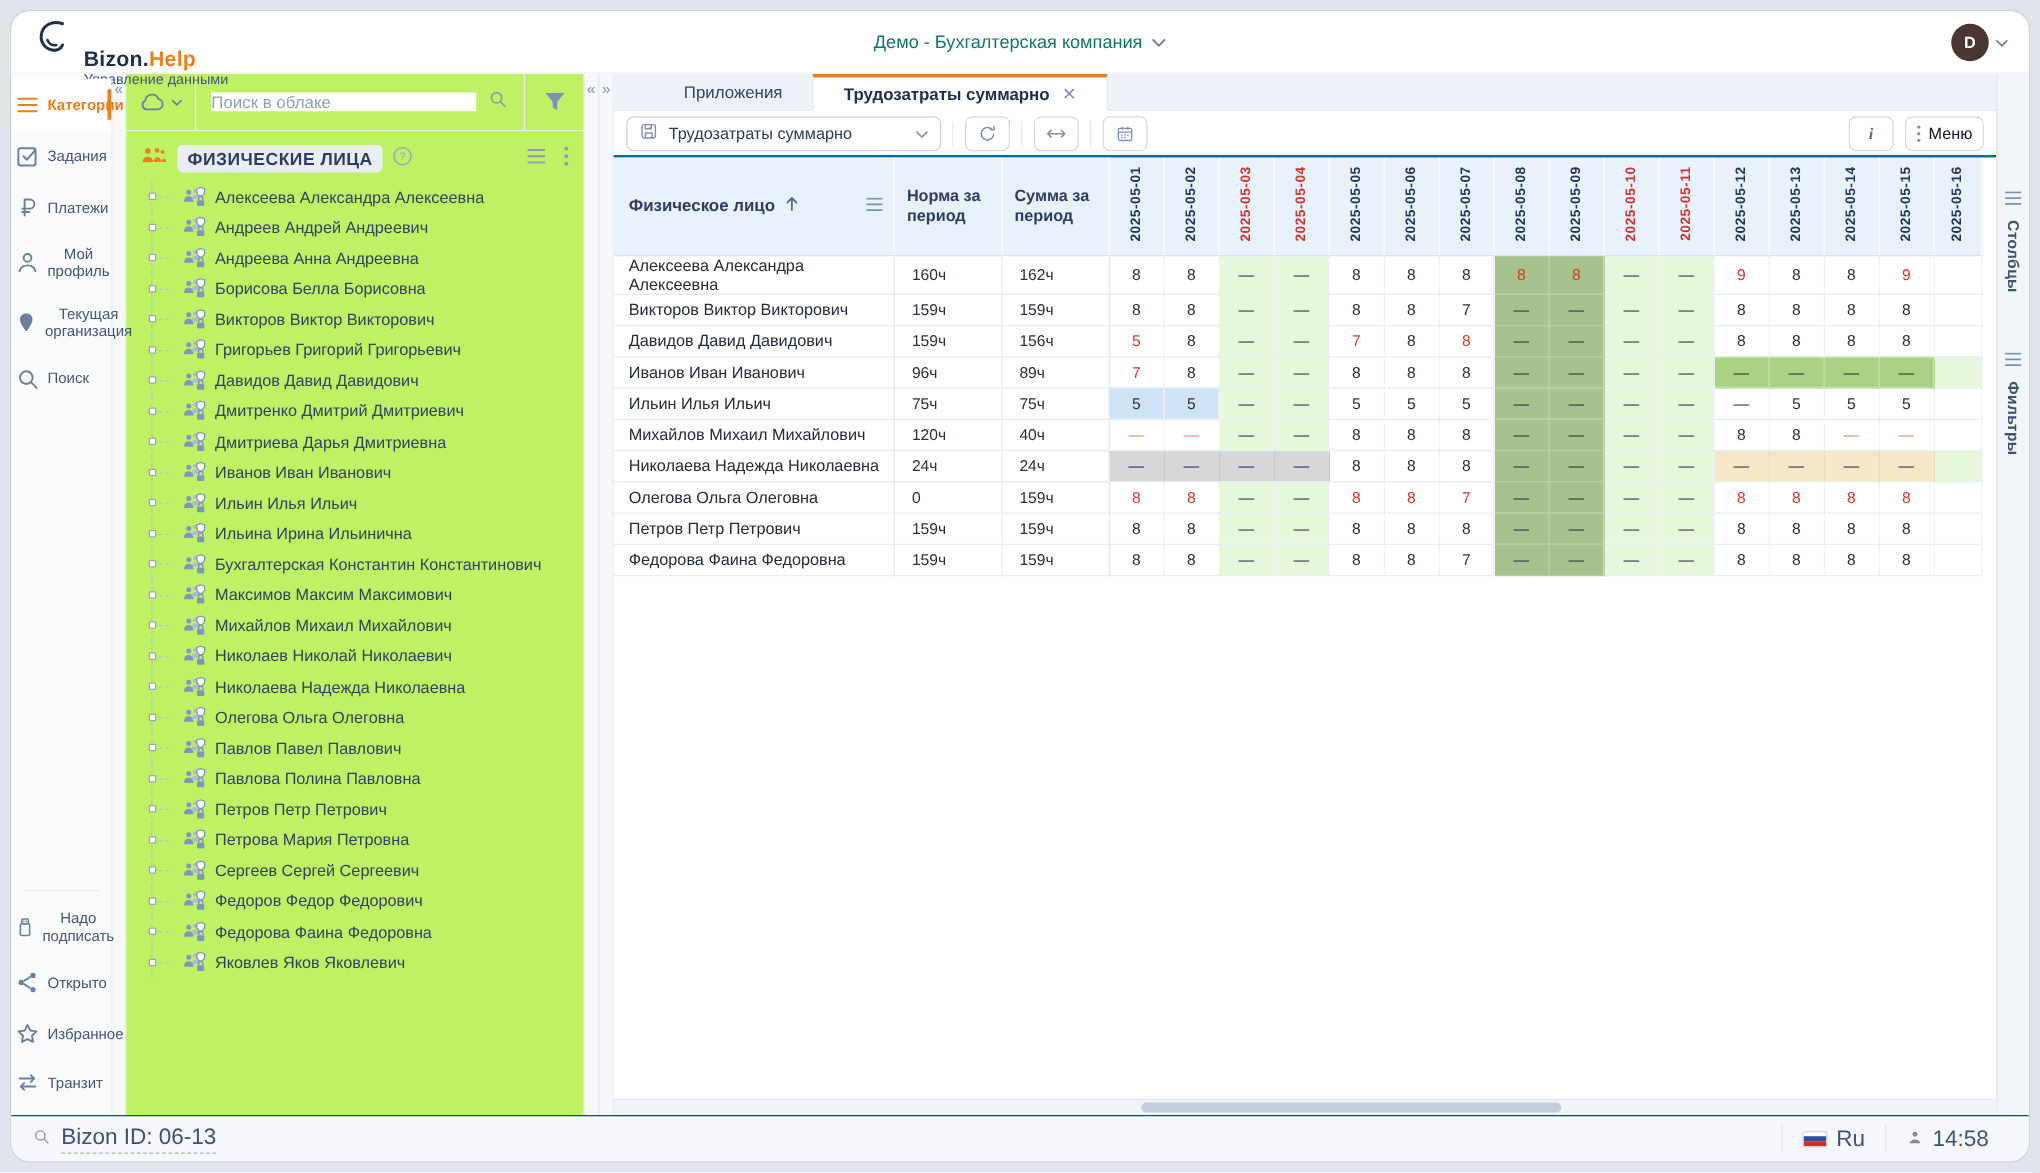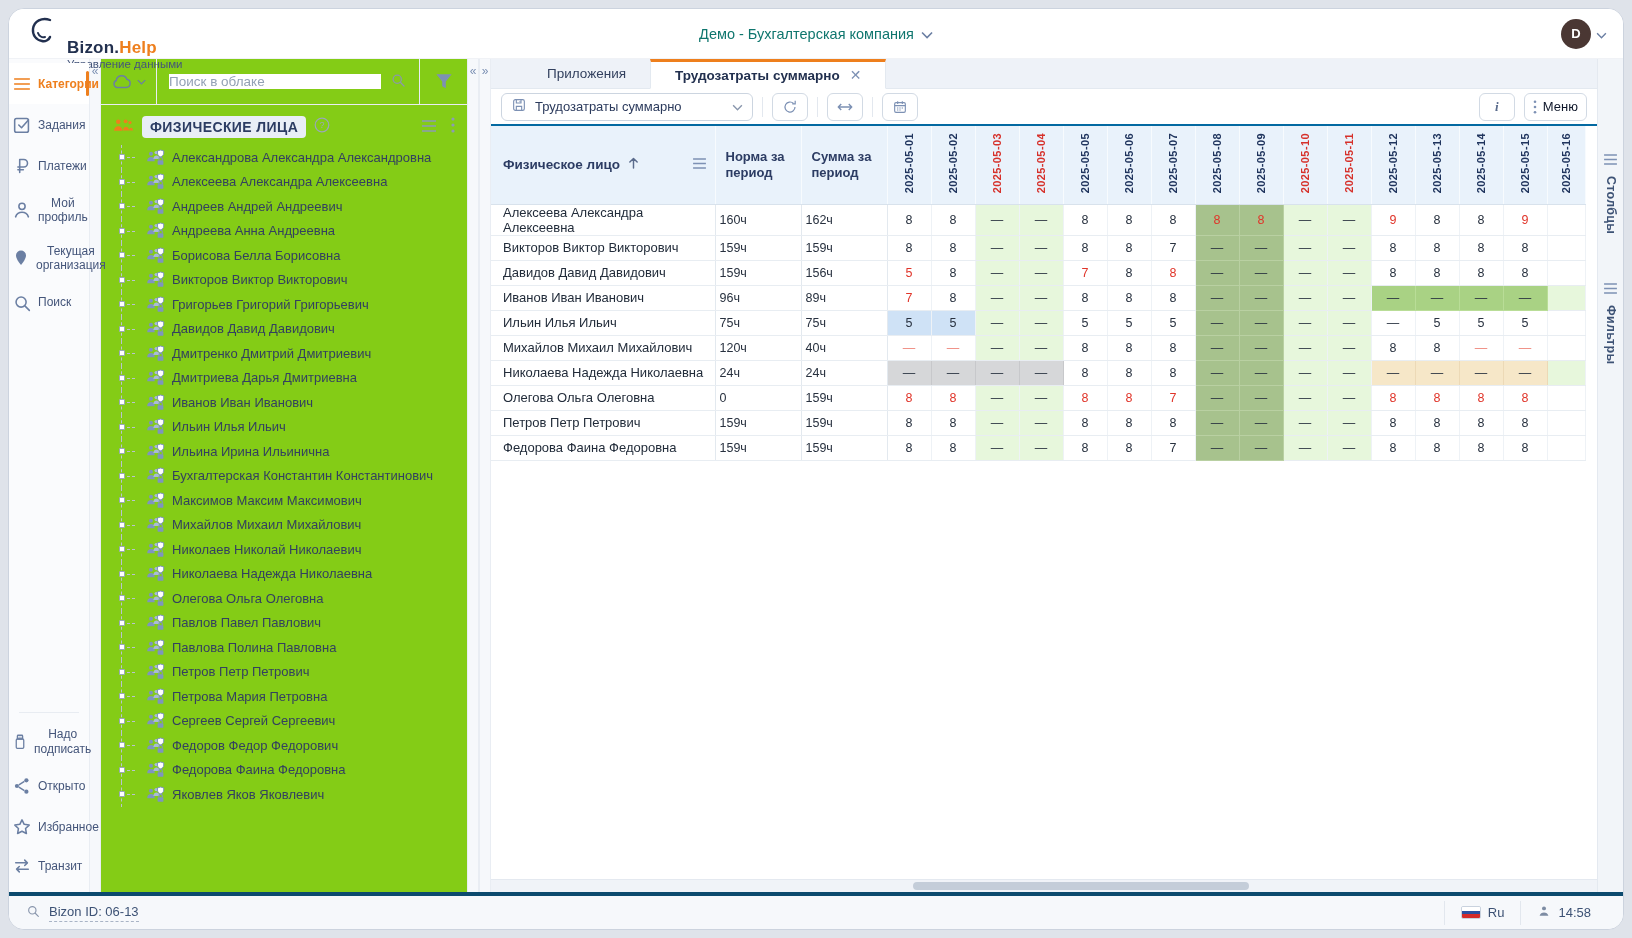--- a/index.html
+++ b/index.html
@@ -36,21 +36,21 @@
   .sb-sp { flex:1; }
   .sb-div { height:1px; background:#e8ecf2; margin:4px 10px; }
 
   
   .split { width:12px; background:#f6f8fb; border-left:1px solid #e9edf3; border-right:1px solid #e9edf3;
            display:flex; justify-content:center; padding-top:6px; color:#7d91b4; font-size:12px; cursor:col-resize;
            flex:0 0 auto; }
   .split span { line-height:1; }
 
   
-  .tree-panel { width:366px; display:flex; flex-direction:column; flex:0 0 auto; background:#84cc16; }
+  .tree-panel { width:366px; display:flex; flex-direction:column; flex:0 0 auto; background:#bef264; }
   .tree-top { height:46px; display:flex; align-items:stretch; border-bottom:1px solid #e9edf3; flex:0 0 auto; }
   .cloud-btn { width:56px; display:flex; align-items:center; justify-content:center; gap:4px;
                border-right:1px solid #e9edf3; cursor:pointer; }
   .srch { flex:1; display:flex; align-items:center; padding:0 12px; gap:8px; }
   .srch input { border:none; outline:none; flex:1; font-size:13.5px; color:#333; font-family:"Liberation Sans",sans-serif; }
   .srch input::placeholder { color:#93a1b5; }
   .filt-btn { width:48px; display:flex; align-items:center; justify-content:center; border-left:1px solid #e9edf3; cursor:pointer; }
   .tree-head { height:36px; display:flex; align-items:center; gap:8px; padding:0 12px; margin-top:4px; flex:0 0 auto; }
   .tree-title { background:#e9eef6; border-radius:4px; padding:3px 8px; font-size:14px; font-weight:bold;
                 color:#2c3c63; letter-spacing:.4px; }
@@ -94,42 +94,42 @@
   th.h-person .hp { display:flex; align-items:center; gap:8px; font-weight:bold; font-size:13.5px; }
   th.h-person .hmenu { margin-left:auto; color:#8c9bb5; }
   th.h-txt { text-align:left; padding-left:10px; font-weight:bold; line-height:1.25; }
   .vtext { writing-mode:vertical-rl; transform:rotate(180deg); font-size:11px; font-weight:bold;
            color:#20355e; letter-spacing:.4px; white-space:nowrap; display:inline-block; }
   .vtext.hred { color:#d6312b; }
   th.h-date { text-align:center; overflow:hidden; }
   tbody td { height:25px; border-bottom:1px solid #e8edf2; border-right:1px solid #eef2f6;
              font-size:12.5px; color:#28313f; text-align:center; padding:0; }
   td.c-name { text-align:left; padding-left:12px; font-size:13px; color:#222c3a; border-right:1px solid #e3e9ef; }
-  td.c-num { text-align:left; padding-left:4px; border-right:1px solid #e3e9ef; }
+  td.c-num { text-align:left; padding-left:14px; border-right:1px solid #e3e9ef; }
   td.we { background:var(--we); }
   td.sage { background:var(--sage); border-right-color:#b9d0a2; border-bottom-color:#b9d0a2; }
   td.g2 { background:var(--g2); border-right-color:#b9dd97; border-bottom-color:#b9dd97; }
   td.gr { background:var(--gr); border-right-color:#c7c8cb; }
   td.be { background:var(--be); border-right-color:#ecd9b6; }
   td.bl { background:var(--bl); }
   td.r { color:var(--red); }
   td.rs { color:#ee8478; }
 
   .hscroll { height:13px; background:#f0f3f8; border-top:1px solid #e4e9f0; position:relative; flex:0 0 auto; }
   .hthumb { position:absolute; left:422px; top:2px; width:336px; height:8px; background:#c4cdd9; border-radius:4px; }
 
   
   .rstrip { width:26px; background:#f2f5f9; border-left:1px solid #e4e9f0; display:flex; flex-direction:column;
             align-items:center; padding-top:92px; gap:46px; flex:0 0 auto; }
   .vtab { display:flex; flex-direction:column; align-items:center; gap:7px; cursor:pointer; }
   .vtab .vlabel { writing-mode:vertical-rl; font-size:12.5px; font-weight:bold; color:#3d5275; letter-spacing:.3px; }
 
   
-  .statusbar { height:37px; border-top:4px solid #0c4a6e; background:#f6f8fb; display:flex; align-items:center;
-               padding:0 16px; font-size:13px; color:#3d5275; flex:0 0 auto; }
+  .statusbar { height:37px; border-top:1px solid #0c4a6e; background:#f6f8fb; display:flex; align-items:center;
+               padding:0 16px; font-size:18px; color:#3d5275; flex:0 0 auto; }
   .sb-id { display:flex; align-items:center; gap:8px; cursor:pointer; }
   .sb-id .idtxt { border-bottom:1px dashed #a9b4c6; padding-bottom:2px; }
   .sb-r { margin-left:auto; display:flex; align-items:center; }
   .sb-grp { display:flex; align-items:center; gap:7px; padding:0 16px; border-left:1px solid #e2e7ee; height:24px; }
   .flag { width:20px; height:13px; border:1px solid #c9d2de; border-radius:2px; overflow:hidden; display:flex; flex-direction:column; }
   .flag i { flex:1; display:block; }
   .flag .f1{background:#fff;} .flag .f2{background:#2a4fa0;} .flag .f3{background:#d32a2a;}
 </style>
 </head>
 <body>
@@ -322,37 +322,20 @@
           <span>
             <svg width="4" height="16" viewBox="0 0 4 16">
                   <circle cx="2" cy="2" r="1.6" fill="#8c9bb5"></circle>
                   <circle cx="2" cy="8" r="1.6" fill="#8c9bb5"></circle>
                   <circle cx="2" cy="14" r="1.6" fill="#8c9bb5"></circle>
                 </svg>
           </span>
         </span>
       </div>
       <div class="tree-list" id="tree-list">
-            <div class="tree-row">
-              <span class="conn">
-                <span class="node"></span>
-              </span>
-              <span class="tree-ic">
-                <svg width="19" height="17" viewBox="0 0 19 17">
-                  <circle cx="5" cy="4.8" r="2" fill="#7e95bf"></circle>
-                  <path d="M1.3 11.4c0-2 1.6-3.4 3.7-3.4 2 0 3.7 1.4 3.7 3.4v.9H1.3z" fill="#7e95bf"></path>
-                  <circle cx="10.2" cy="3.6" r="1.7" fill="#a9bbd8"></circle>
-                  <path d="M7.4 9.5c.3-1.8 1.5-2.9 3-2.9 1.7 0 2.9 1.2 3.1 3v.5H7.4z" fill="#a9bbd8"></path>
-                  <path d="M14.6 1l3.1.9v2.2c0 1.9-1.2 3.1-3.1 3.8-1.9-.7-3.1-1.9-3.1-3.8V1.9z" fill="#fff" stroke="#7e95bf" stroke-width="1"></path>
-                  <rect x="11.6" y="11.2" width="5.8" height="4.6" rx="0.9" fill="#7e95bf"></rect>
-                  <path d="M12.9 11.2V9.9a1.7 1.7 0 0 1 3.4 0v1.3" fill="none" stroke="#7e95bf" stroke-width="1.1"></path>
-                </svg>
-              </span>
-              <span class="tree-lb">Александрова Александра Александровна</span>
-            </div>
             <div class="tree-row">
               <span class="conn">
                 <span class="node"></span>
               </span>
               <span class="tree-ic">
                 <svg width="19" height="17" viewBox="0 0 19 17">
                   <circle cx="5" cy="4.8" r="2" fill="#7e95bf"></circle>
                   <path d="M1.3 11.4c0-2 1.6-3.4 3.7-3.4 2 0 3.7 1.4 3.7 3.4v.9H1.3z" fill="#7e95bf"></path>
                   <circle cx="10.2" cy="3.6" r="1.7" fill="#a9bbd8"></circle>
                   <path d="M7.4 9.5c.3-1.8 1.5-2.9 3-2.9 1.7 0 2.9 1.2 3.1 3v.5H7.4z" fill="#a9bbd8"></path>

